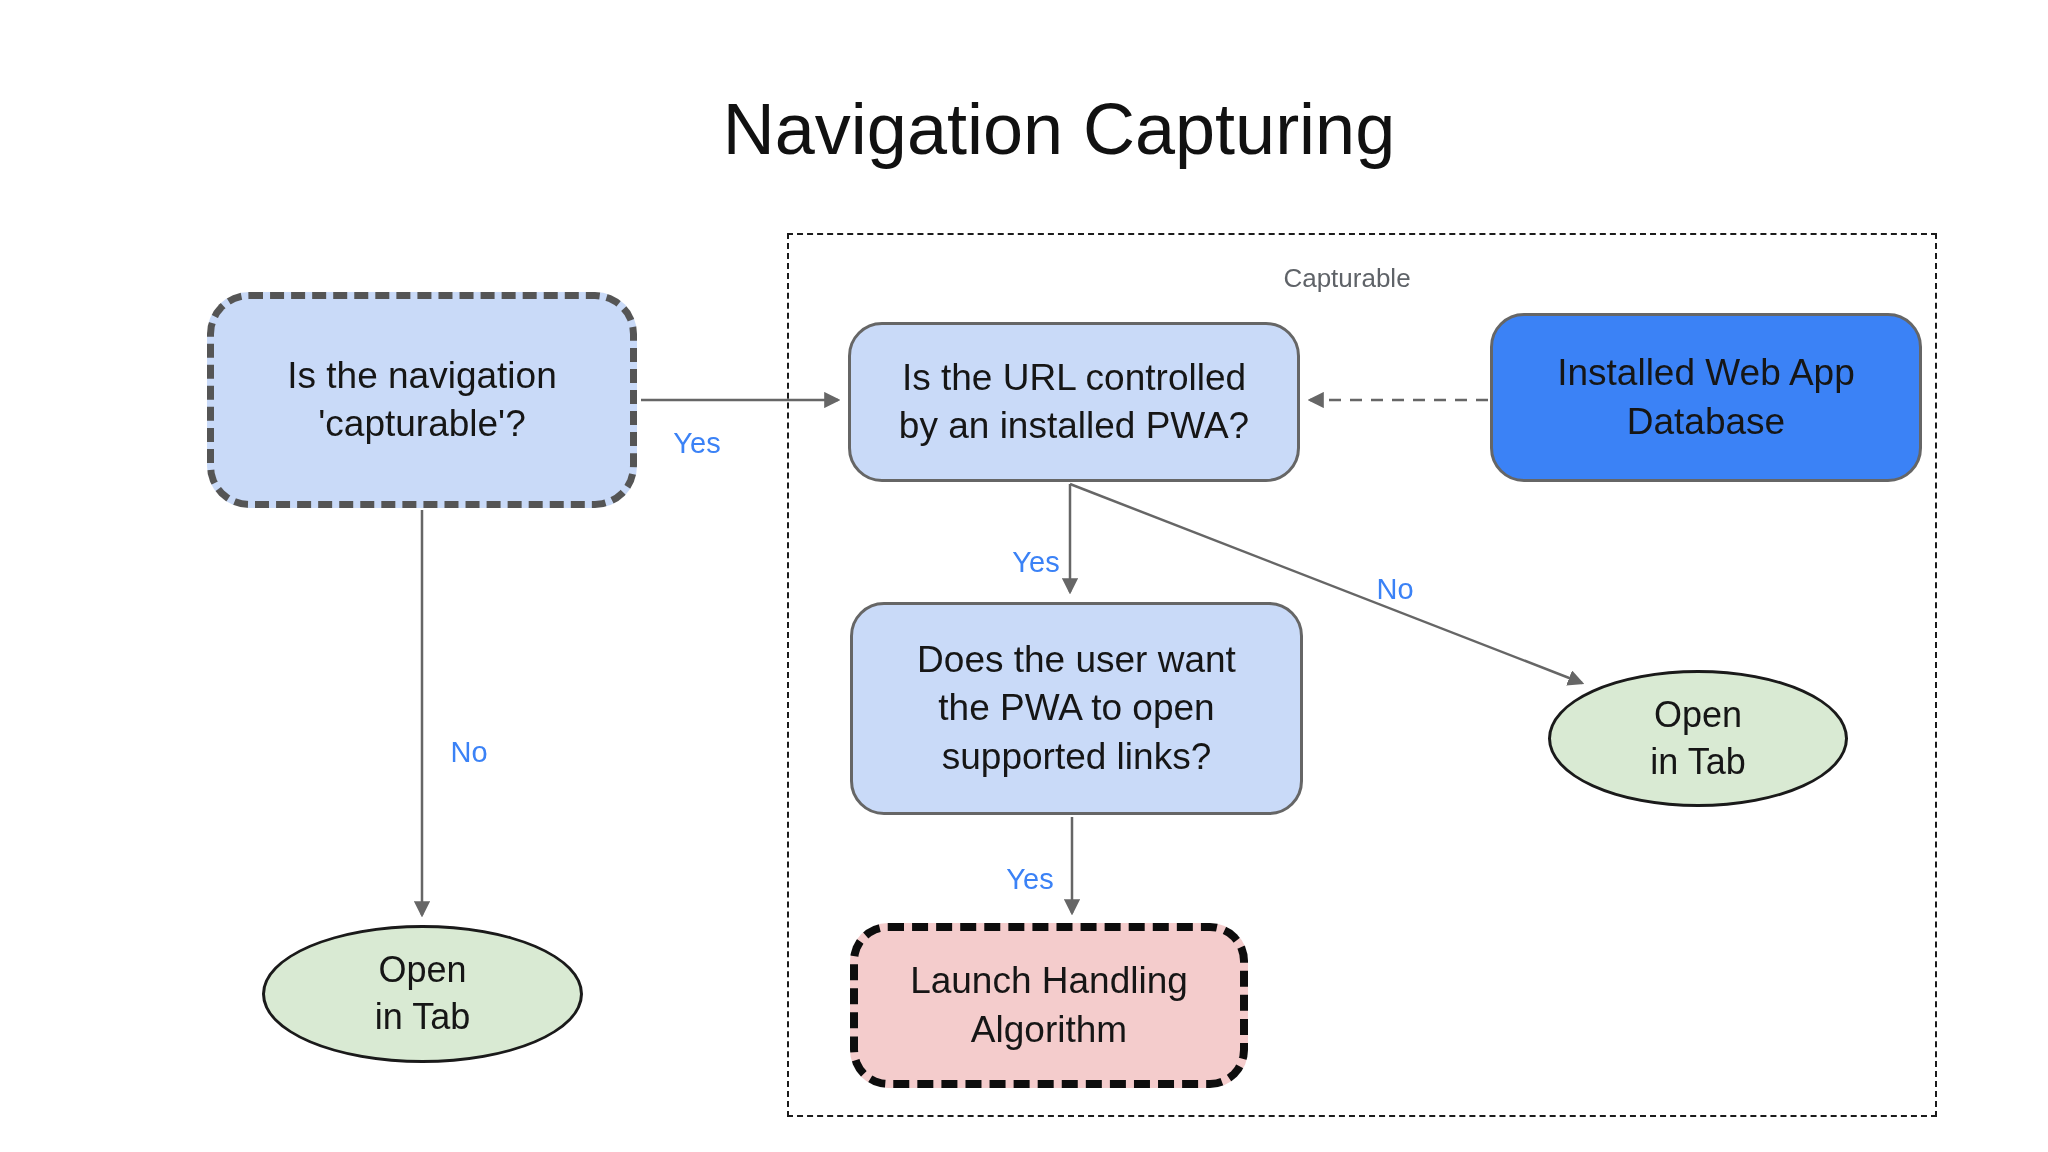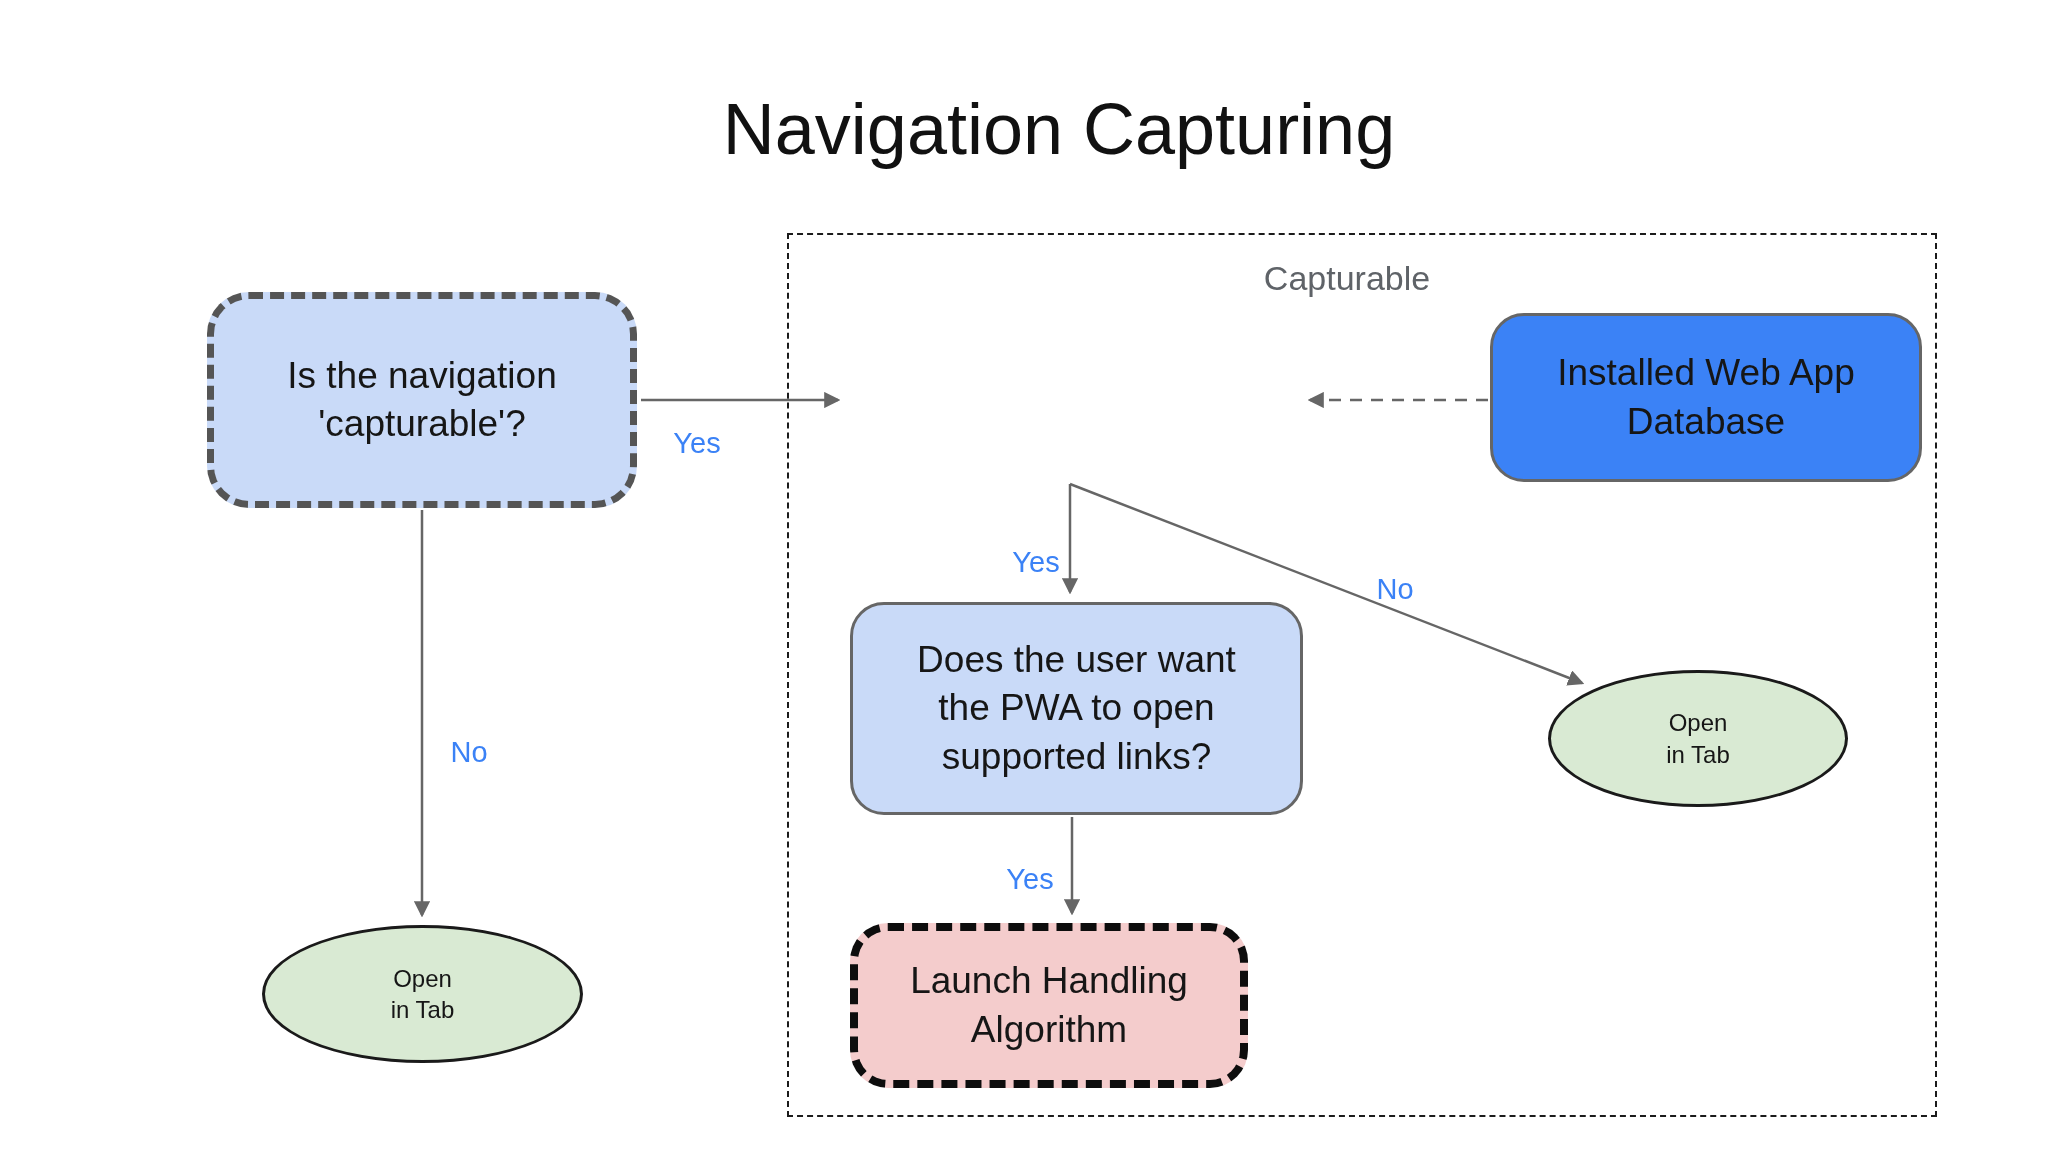--- a/index.html
+++ b/index.html
@@ -32,21 +32,21 @@
     width: 1150px;
     height: 884px;
     border: 2px dashed #1b1b1b;
     box-sizing: border-box;
   }
   #capturable-label {
     position: absolute;
     left: 1347px;
     top: 278px;
     transform: translate(-50%, -50%);
-    font-size: 34px;
+    font-size: 26px;
     color: #5f6368;
     white-space: nowrap;
   }
   .node {
     position: absolute;
     display: flex;
     align-items: center;
     justify-content: center;
     text-align: center;
     white-space: pre-line;
@@ -67,21 +67,21 @@
     border: 3px solid #666666;
     border-radius: 34px;
   }
   .border-dashed-black {
     border: 8px dashed #0d0d0d;
     border-radius: 38px;
   }
   .ellipse {
     border: 3px solid #1a1a1a;
     border-radius: 50%;
-    font-size: 24px;
+    font-size: 36px;
   }
   #node-q-capturable { left: 207px;  top: 292px; width: 430px; height: 216px; }
   #node-q-url        { left: 848px;  top: 322px; width: 452px; height: 160px; }
   #node-db           { left: 1490px; top: 313px; width: 432px; height: 169px; }
   #node-q-user       { left: 850px;  top: 602px; width: 453px; height: 213px; }
   #node-launch       { left: 850px;  top: 923px; width: 398px; height: 165px; }
   #node-tab-left     { left: 262px;  top: 925px; width: 321px; height: 138px; }
   #node-tab-right    { left: 1548px; top: 670px; width: 300px; height: 137px; }
   .edge-label {
     position: absolute;
@@ -123,20 +123,22 @@
     <line x1="1488" y1="400" x2="1310" y2="400" stroke="#666666" stroke-width="2.5" stroke-dasharray="12 9" marker-end="url(#ah)"></line>
     <line x1="422" y1="510" x2="422" y2="915" stroke="#666666" stroke-width="2.5" marker-end="url(#ah)"></line>
     <line x1="1070" y1="484" x2="1070" y2="592" stroke="#666666" stroke-width="2.5" marker-end="url(#ah)"></line>
     <line x1="1070" y1="484" x2="1582" y2="683" stroke="#666666" stroke-width="2.5" marker-end="url(#ah)"></line>
     <line x1="1072" y1="817" x2="1072" y2="913" stroke="#666666" stroke-width="2.5" marker-end="url(#ah)"></line>
   </svg>
 
   <div id="node-q-capturable" class="node fill-blue border-dashed-thick">Is the navigation
 'capturable'?</div>
 
+  <div id="node-q-url" class="node fill-blue border-solid">Is the URL controlled
+by an installed PWA?</div>
 
   <div id="node-db" class="node fill-gray border-solid">Installed Web App
 Database</div>
 
   <div id="node-q-user" class="node fill-blue border-solid">Does the user want
 the PWA to open
 supported links?</div>
 
   <div id="node-launch" class="node fill-pink border-dashed-black">Launch Handling
 Algorithm</div>

